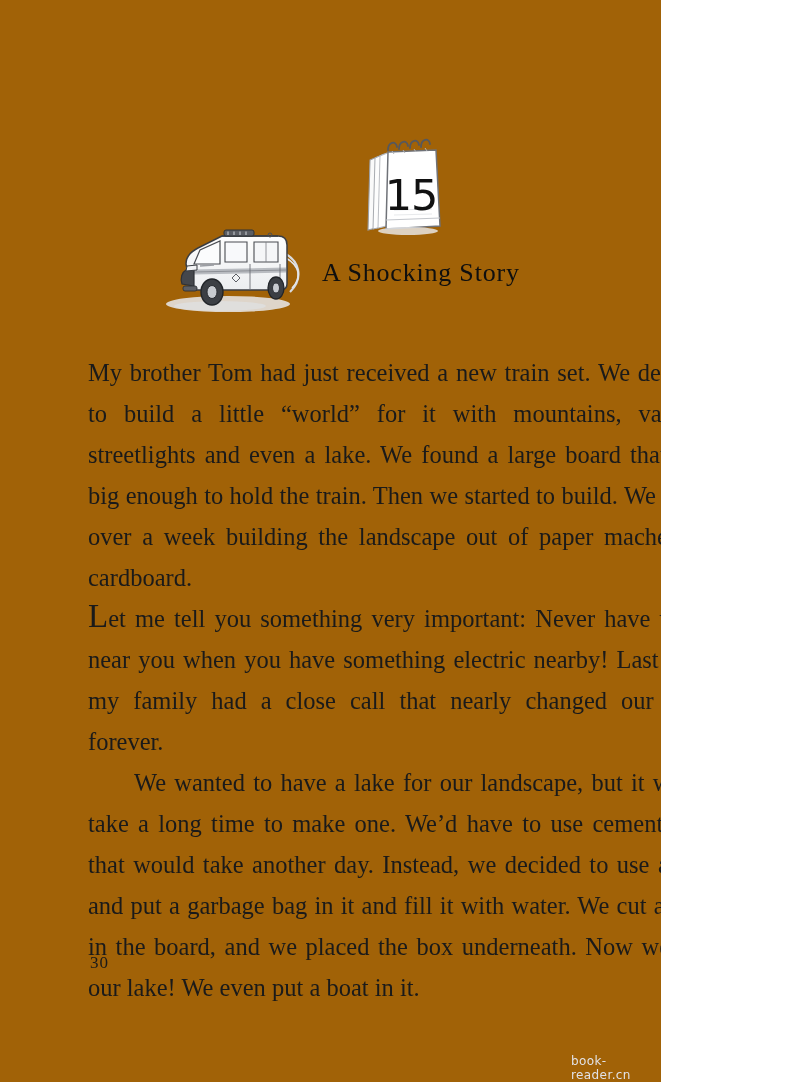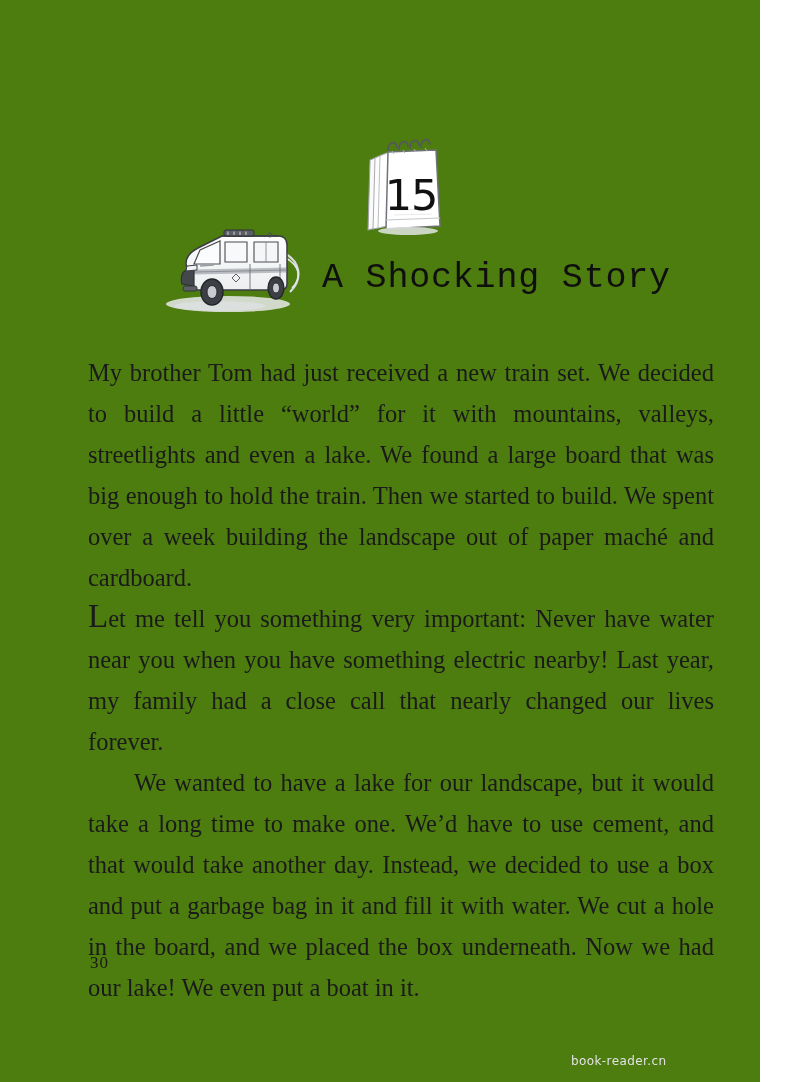--- a/index.html
+++ b/index.html
@@ -2,23 +2,23 @@
 <html><head>
 <meta charset="utf-8">
 <style>
   html, body {
     margin: 0;
     padding: 0;
     background: #ffffff;
   }
   .page {
     position: relative;
-    width: 760px;
+    width: 661px;
     height: 1082px;
-    background: #4d7c0f;
+    background: #a16207;
     overflow: hidden;
     font-family: "Liberation Serif", "DejaVu Serif", serif;
     color: #1a1a1a;
   }
 
   
   .header-art {
     position: absolute;
     left: 0;
     top: 120px;
@@ -57,22 +57,22 @@
     padding-left: 14px;
     padding-top: 14px;
     box-sizing: border-box;
     pointer-events: none;
   }
 
   .chapter-title {
     position: absolute;
     left: 322px;
     top: 258px;
-    font-family: Liberation Mono, monospace;
-    font-size: 35px;
+    font-family: Liberation Serif, serif;
+    font-size: 26px;
     font-weight: 400;
     letter-spacing: 0.8px;
     color: #0f0f0f;
     white-space: nowrap;
   }
 
   
   .body-text {
     position: absolute;
     left: 88px;

